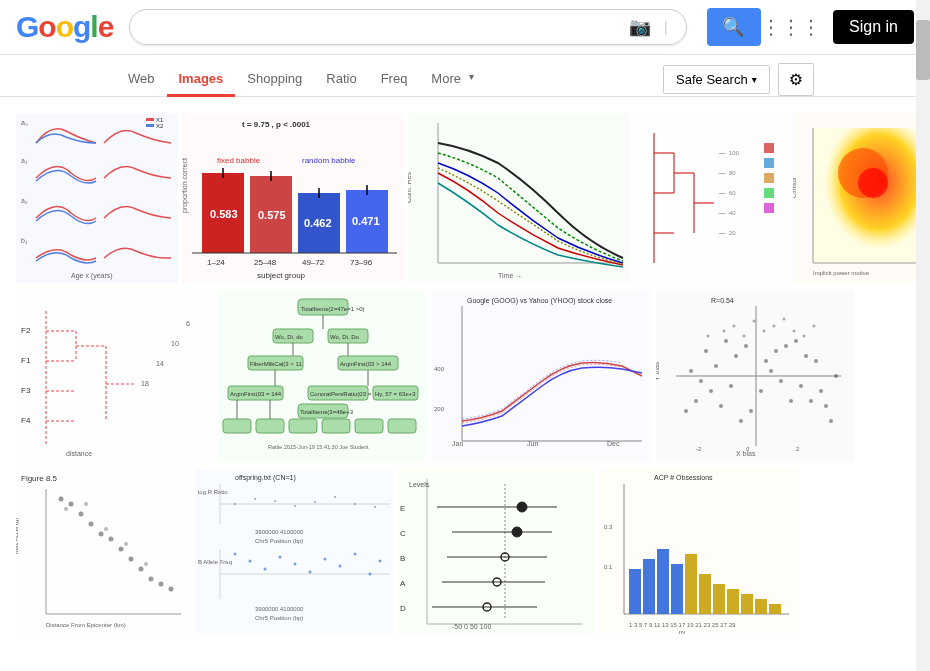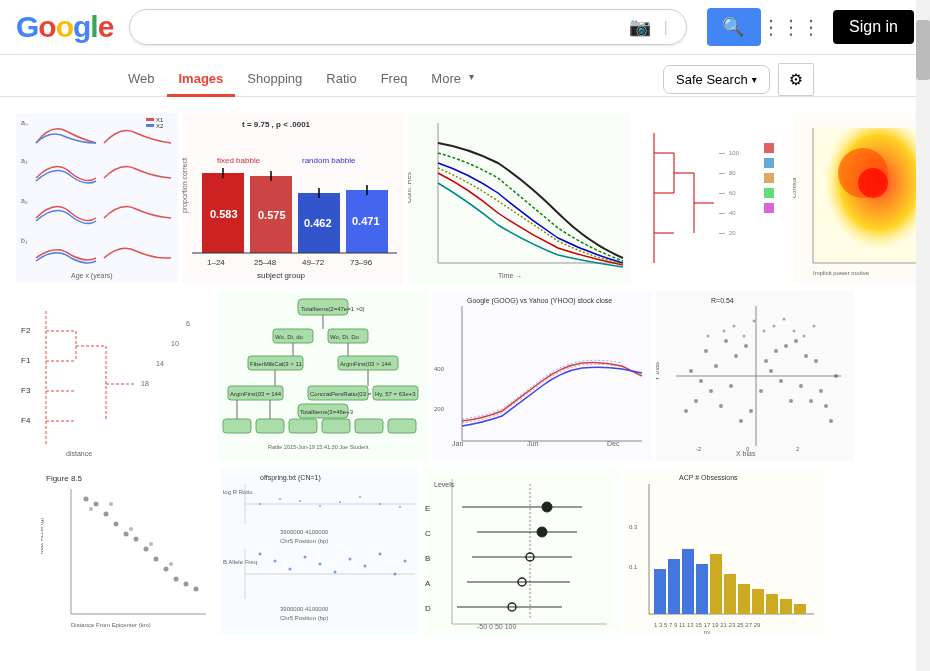--- a/index.html
+++ b/index.html
@@ -24,21 +24,21 @@
     .grid-icon { font-size: 20px; color: #666; cursor: pointer; }
     .sign-in-btn { background: #000000; color: white; border: none; border-radius: 4px; padding: 8px 16px; cursor: pointer; font-size: 16px; }
     
     
     #nav { display: flex; align-items: center; padding: 8px 116px 0; border-bottom: 1px solid #e0e0e0; }
     .nav-item { padding: 8px 12px; color: #666; cursor: pointer; text-decoration: none; font-size: 13px; border-bottom: 3px solid transparent; margin-bottom: -1px; }
     .nav-item.active { color: #4285F4; border-bottom: 3px solid #4285F4; font-weight: 700; text-align: center; }
     .nav-item.images { color: #EA4335; border-bottom: 3px solid #EA4335; }
     
     #nav-right { margin-left: auto; display: flex; align-items: center; gap: 8px; }
-    .safe-search-btn { border: 1px solid #ccc; border-radius: 7px; padding: 6px 12px; cursor: pointer; background: white; font-size: 13px; display: flex; align-items: center; gap: 4px; }
+    .safe-search-btn { border: 1px solid #ccc; border-radius: 2px; padding: 6px 12px; cursor: pointer; background: white; font-size: 13px; display: flex; align-items: center; gap: 4px; }
     .gear-btn { border: 1px solid #ccc; border-radius: 2px; padding: 6px 10px; cursor: pointer; background: white; font-size: 16px; }
     
     
     #image-grid { padding: 16px 16px; display: flex; flex-wrap: wrap; gap: 4px; }
     
     .img-tile { background: #f0f0f0; overflow: hidden; cursor: pointer; position: relative; flex-shrink: 0; }
     
     
     .row { display: flex; gap: 4px; width: 100%; margin-bottom: 4px; }
     
@@ -392,21 +392,21 @@
         <text x="3" y="90" font-size="7" fill="#666" transform="rotate(-90 3 90)">Y bias</text>
         <text x="40" y="160" font-size="6" fill="#666">-2</text>
         <text x="90" y="160" font-size="6" fill="#666">0</text>
         <text x="140" y="160" font-size="6" fill="#666">2</text>
       </svg>
     </div>
   </div>
 
   <div class="row">
 
-    <div class="img-tile" style="width:175px;height:165px;background:#14b8a6; position:relative;margin-left:25px;">
+    <div class="img-tile" style="width:175px;height:165px;background:#14b8a6; position:relative;">
       <svg width="175" height="165" viewBox="0 0 175 165" xmlns="http://www.w3.org/2000/svg">
         <rect width="175" height="165" fill="#fefefe"></rect>
         <text x="5" y="12" font-size="8" fill="#333">Figure 8.5</text>
 
         <line x1="30" y1="20" x2="30" y2="145" stroke="#999" stroke-width="1"></line>
         <line x1="30" y1="145" x2="165" y2="145" stroke="#999" stroke-width="1"></line>
 
         <circle cx="45" cy="30" r="2.5" fill="#555" opacity="0.6"></circle>
         <circle cx="55" cy="35" r="2.5" fill="#555" opacity="0.6"></circle>
         <circle cx="65" cy="45" r="2.5" fill="#555" opacity="0.6"></circle>

